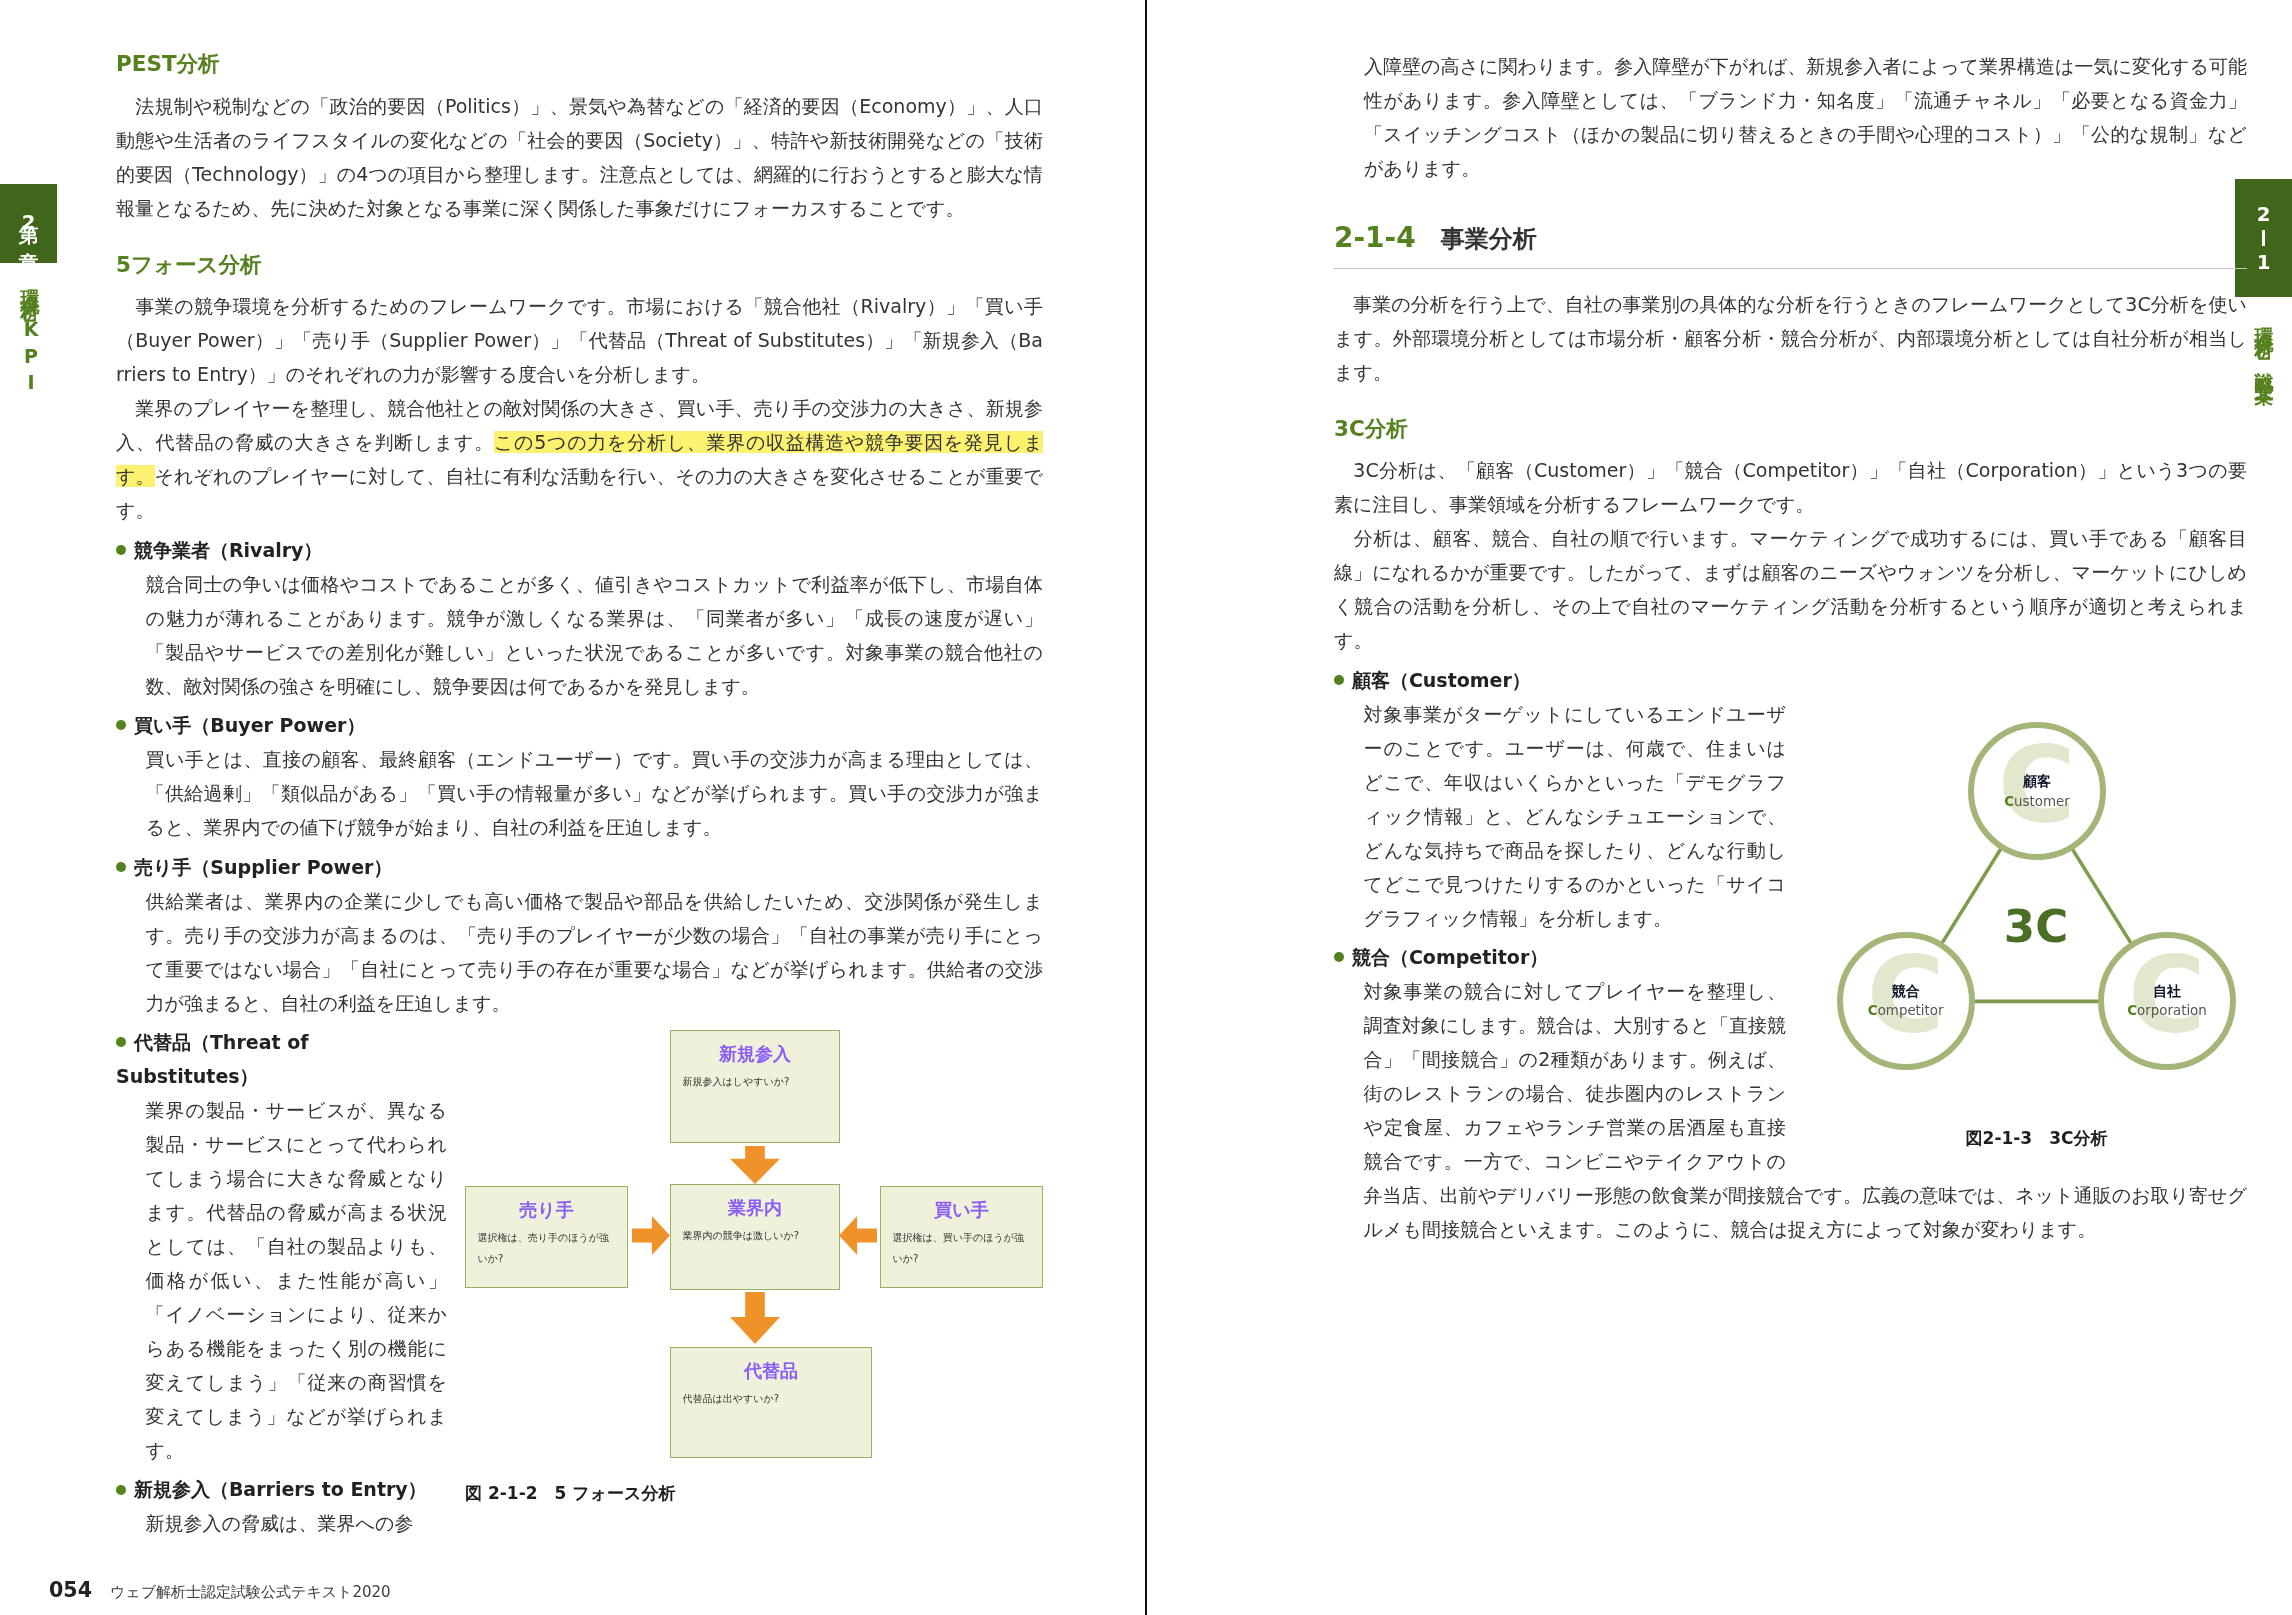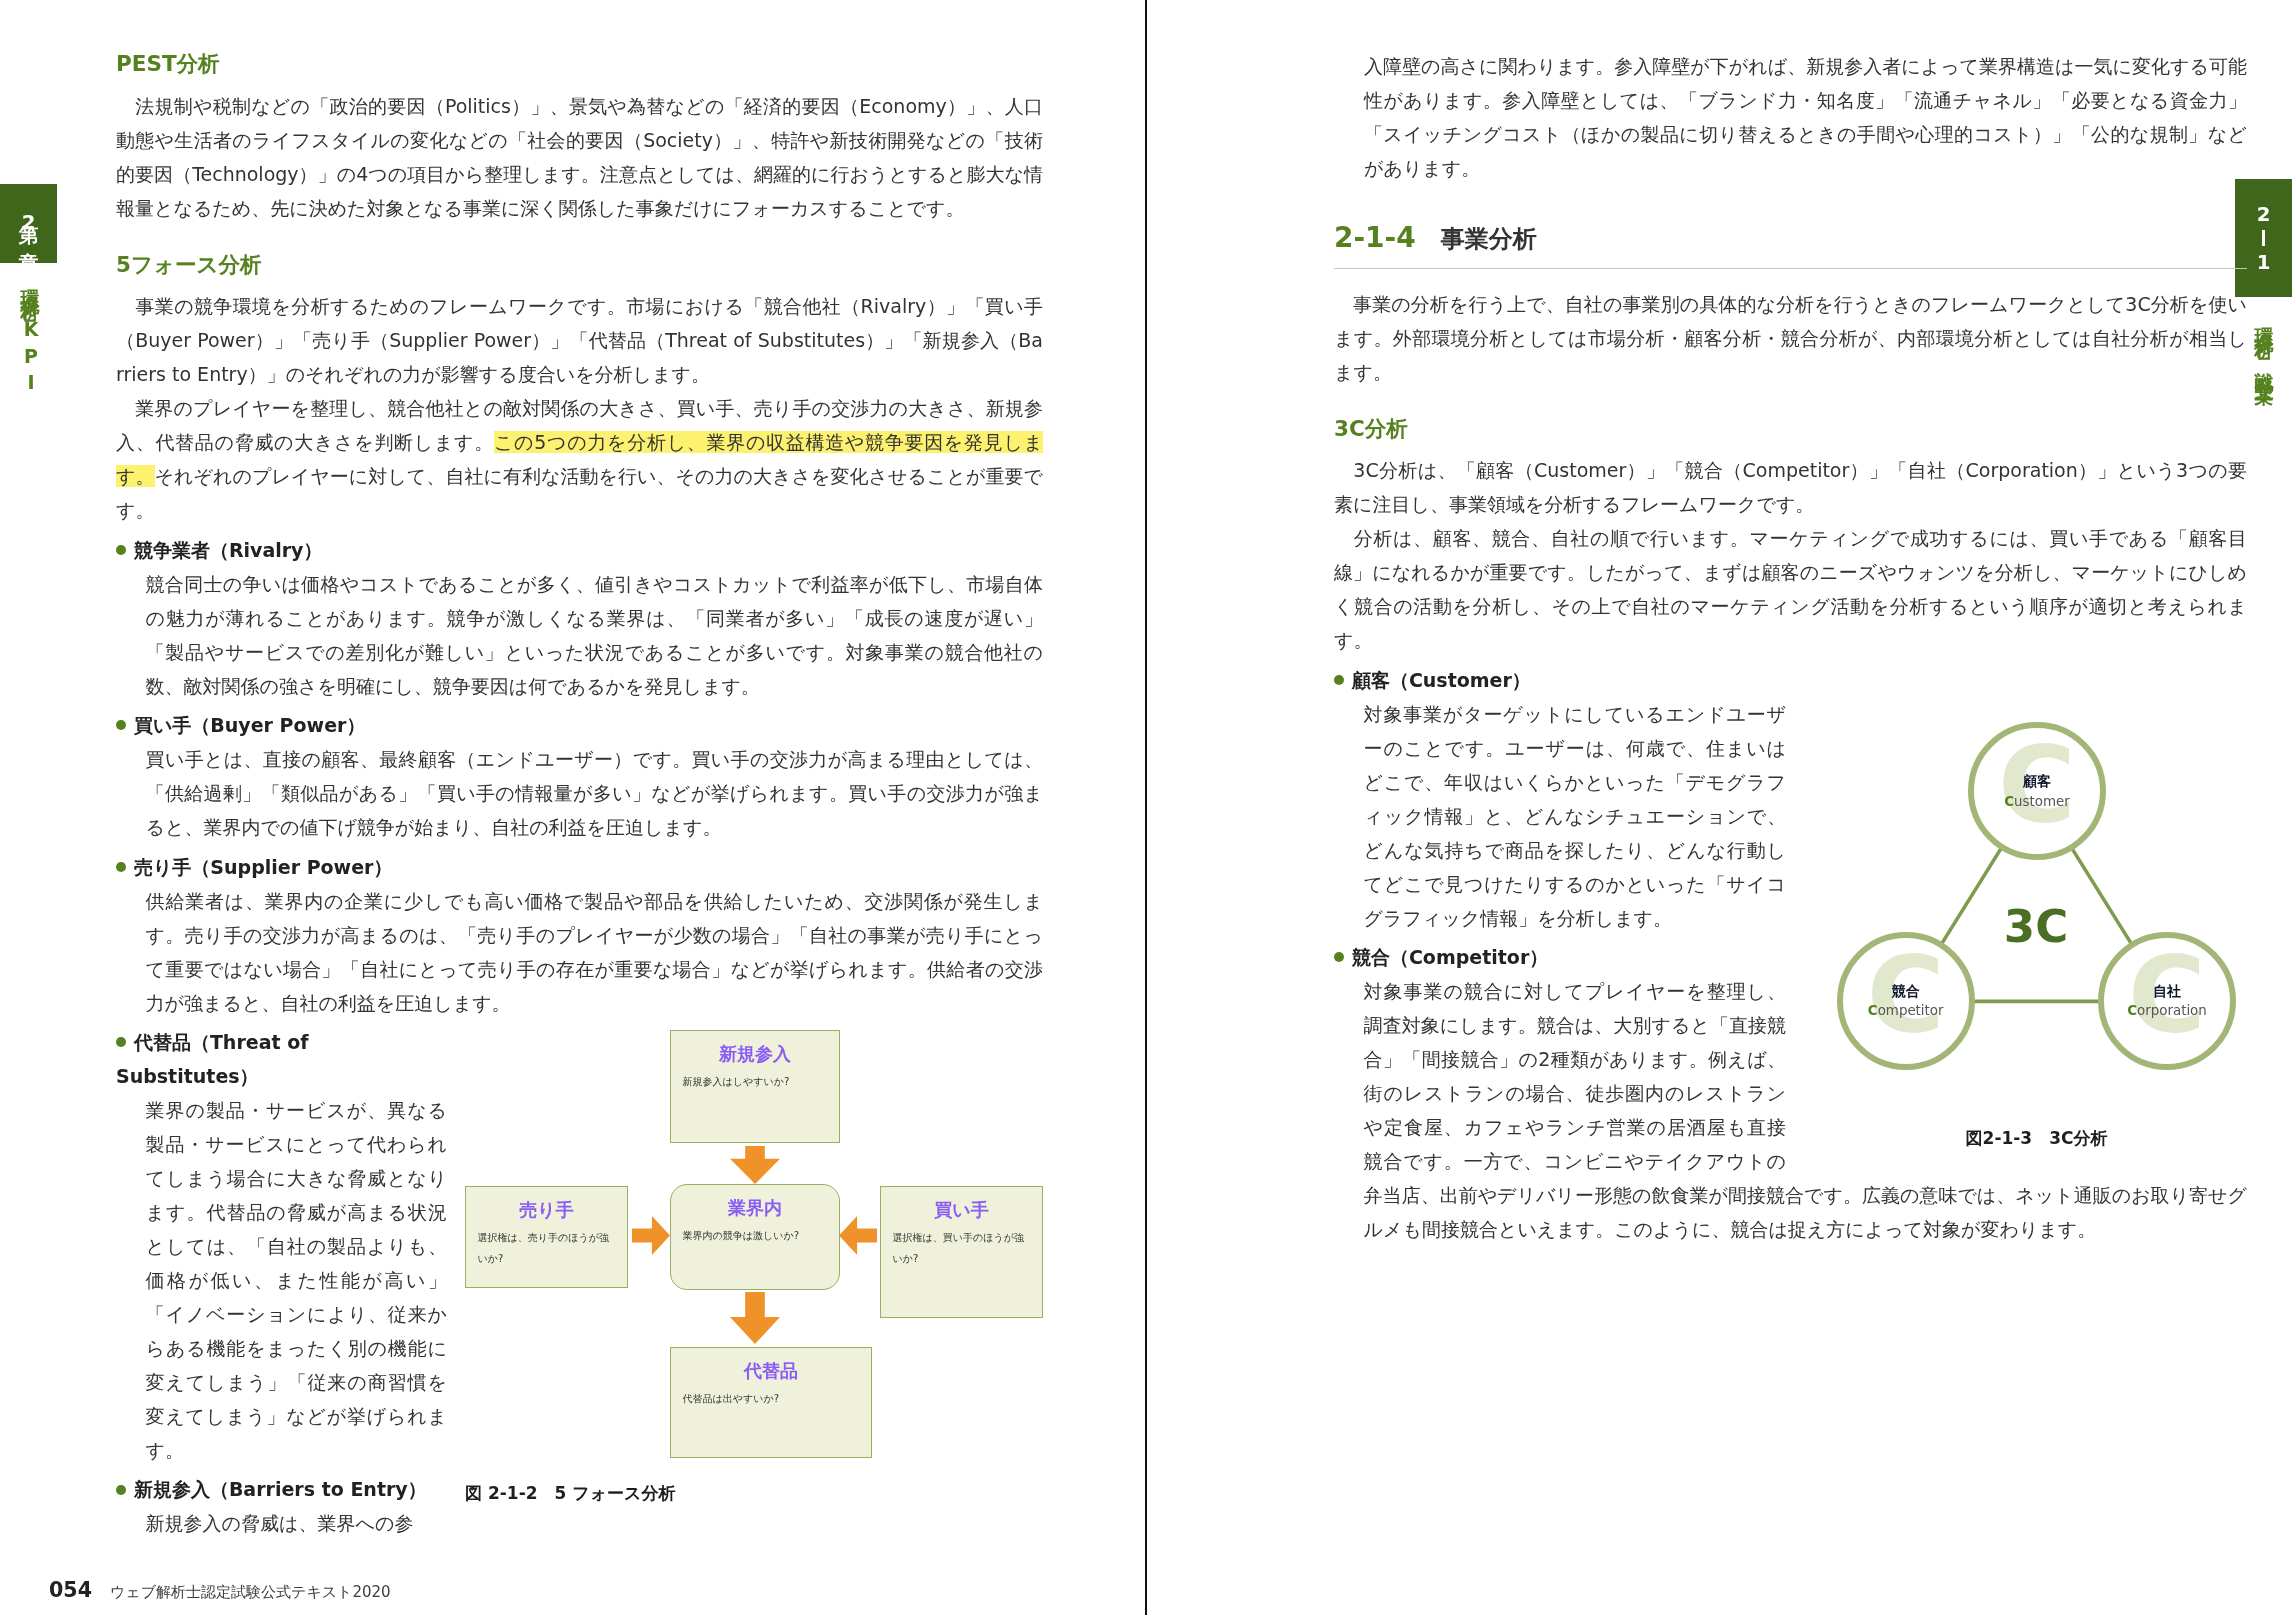--- a/index.html
+++ b/index.html
@@ -62,22 +62,22 @@
   .bookname{font-size:15px;color:#3c3c3c;margin-left:18px;}
 
   
   .fig5f{float:right;width:578px;margin:5.4px 0 5.4px 18px;}
   .f5canvas{position:relative;width:578px;height:430px;}
   .fbox{position:absolute;background:var(--box-fill);border:1.8px solid var(--box-border);}
   .fb-t{font-size:18px;font-weight:bold;text-align:center;padding-top:10.7px;color:#8b5cf6;}
   .fb-q{font-size:10px;line-height:20.6px;text-align:left;padding:6.3px 9px 0 11.6px;color:#333;word-break:break-all;}
   .b-top{left:205px;top:0;width:170px;height:113px;}
   .b-left{left:0;top:156px;width:163px;height:102px;}
-  .b-center{left:205px;top:154px;width:170px;height:106px;border-radius:17px;}
-  .b-right{left:415px;top:156px;width:163px;height:132px;}
+  .b-center{left:205px;top:154px;width:170px;height:106px;}
+  .b-right{left:415px;top:156px;width:163px;height:102px;}
   .b-bottom{left:205px;top:317px;width:202px;height:111px;}
   .arr{position:absolute;color:var(--arrow);}
   .a-down1{left:265px;top:116px;width:50px;height:38px;}
   .a-right{left:167px;top:186px;width:38px;height:39px;}
   .a-left{left:374px;top:186px;width:38px;height:39px;}
   .a-down2{left:265px;top:262px;width:50px;height:52px;}
   .figcap{font-weight:bold;font-size:17px;color:#1e1e1e;margin-top:21.5px;}
 
   
   .fig3c{float:right;width:421px;margin:47px 0 9px 40px;}

